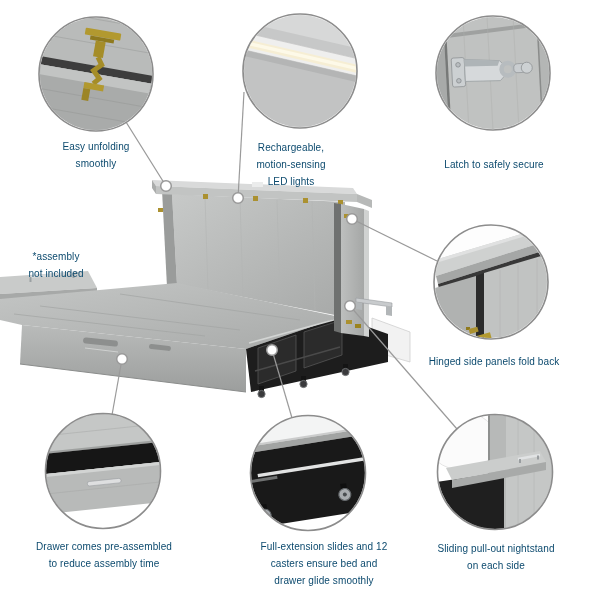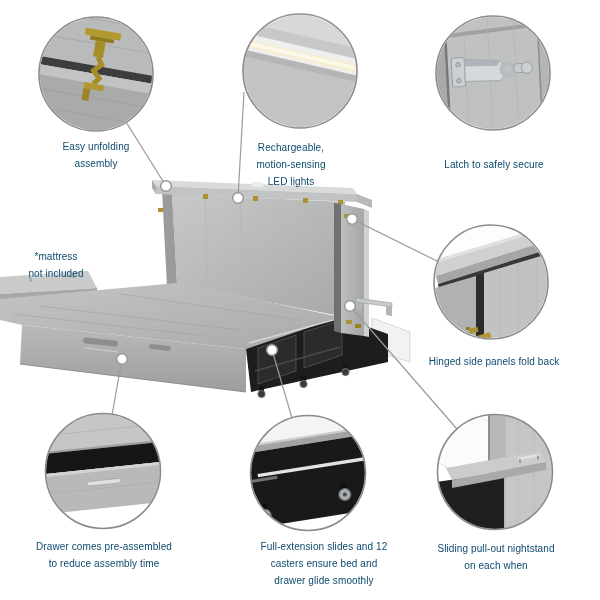--- a/index.html
+++ b/index.html
@@ -329,21 +329,21 @@
     <circle cx="493" cy="73" r="57"></circle>
     <circle cx="491" cy="282" r="57"></circle>
     <circle cx="103" cy="471" r="57.5"></circle>
     <circle cx="308" cy="473" r="57.5"></circle>
     <circle cx="495" cy="472" r="57.5"></circle>
   </g>
 </svg>
 
   <div class="label" style="left:96px; top:138px;">
     <div>Easy unfolding</div>
-    <div>assembly</div>
+    <div>smoothly</div>
   </div>
 
   <div class="label" style="left:291px; top:139px;">
     <div>Rechargeable,</div>
     <div>motion-sensing</div>
     <div>LED lights</div>
   </div>
 
   <div class="label" style="left:494px; top:156px;">
     <div>Latch to safely secure</div>
@@ -359,21 +359,21 @@
   </div>
 
   <div class="label" style="left:324px; top:538px;">
     <div>Full-extension slides and 12</div>
     <div>casters ensure bed and</div>
     <div>drawer glide smoothly</div>
   </div>
 
   <div class="label" style="left:496px; top:540px;">
     <div>Sliding pull-out nightstand</div>
-    <div>on each when</div>
+    <div>on each side</div>
   </div>
 
   <div class="label" style="left:56px; top:248px;">
-    <div>*mattress</div>
+    <div>*assembly</div>
     <div>not included</div>
   </div>
 
 </div>
 
 </body></html>

